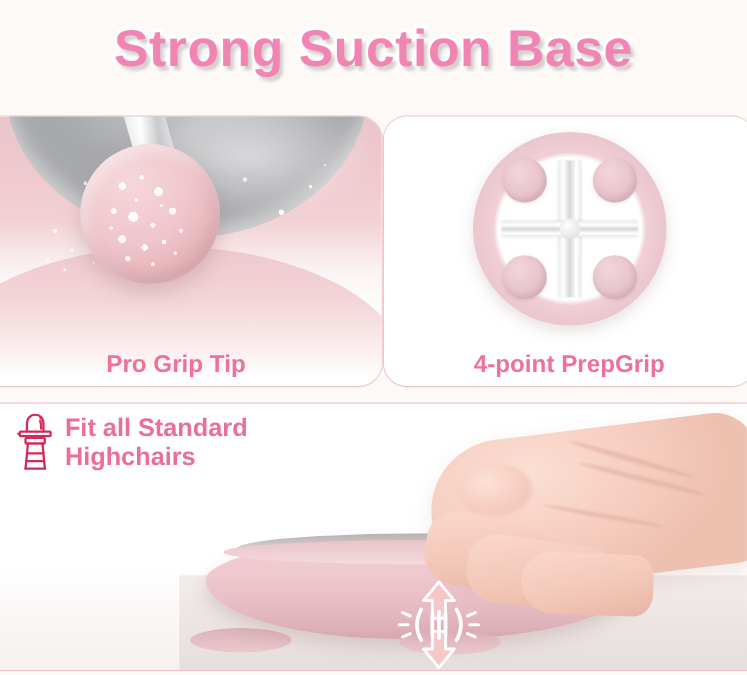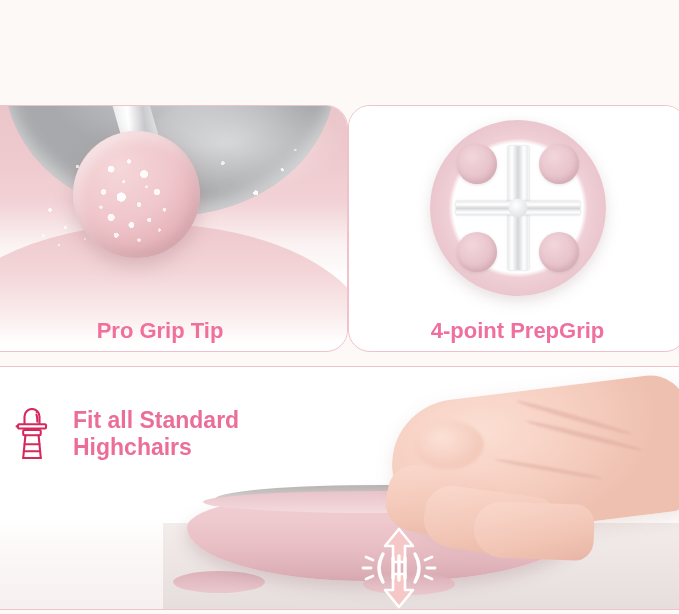--- a/index.html
+++ b/index.html
@@ -251,24 +251,24 @@
 
   
   .photo-bottom {
     position:absolute;
     inset:0;
     background:linear-gradient(180deg,#ffffff 0%, #ffffff 62%, #fbf7f6 78%, #f6f1f0 100%);
   }
   
   .feature-block {
     position:absolute;
-    left:42px; top:40px;
+    left:42px; top:8px;
     display:flex;
     align-items:flex-start;
-    gap:24px;
+    gap:10px;
     z-index:5;
   }
   .highchair-icon { flex:0 0 auto; margin-top:1px; }
   .feature-text {
     font-size:23px;
     font-weight:bold;
     color:#ea6e99;
     line-height:1.18;
     white-space:pre-line;
   }
@@ -380,20 +380,23 @@
     left:14px; right:14px; bottom:38px;
     height:1px;
     background:rgba(240,194,203,0.0);
   }
 </style>
 </head>
 <body>
 
 <div class="page">
 
+  <div class="title-bar">
+    <div class="title-text">Strong Suction Base</div>
+  </div>
 
   <div class="panel panel-top-left">
     <div class="photo-proGrip">
       <div class="bowl-interior"></div>
       <div class="bowl-speckle"></div>
       <div class="bowl-foam"></div>
       <div class="spoon-stem"></div>
       <div class="plate-base-curve"></div>
       <div class="rim-drops"></div>
       <div class="grip-tip"></div>

